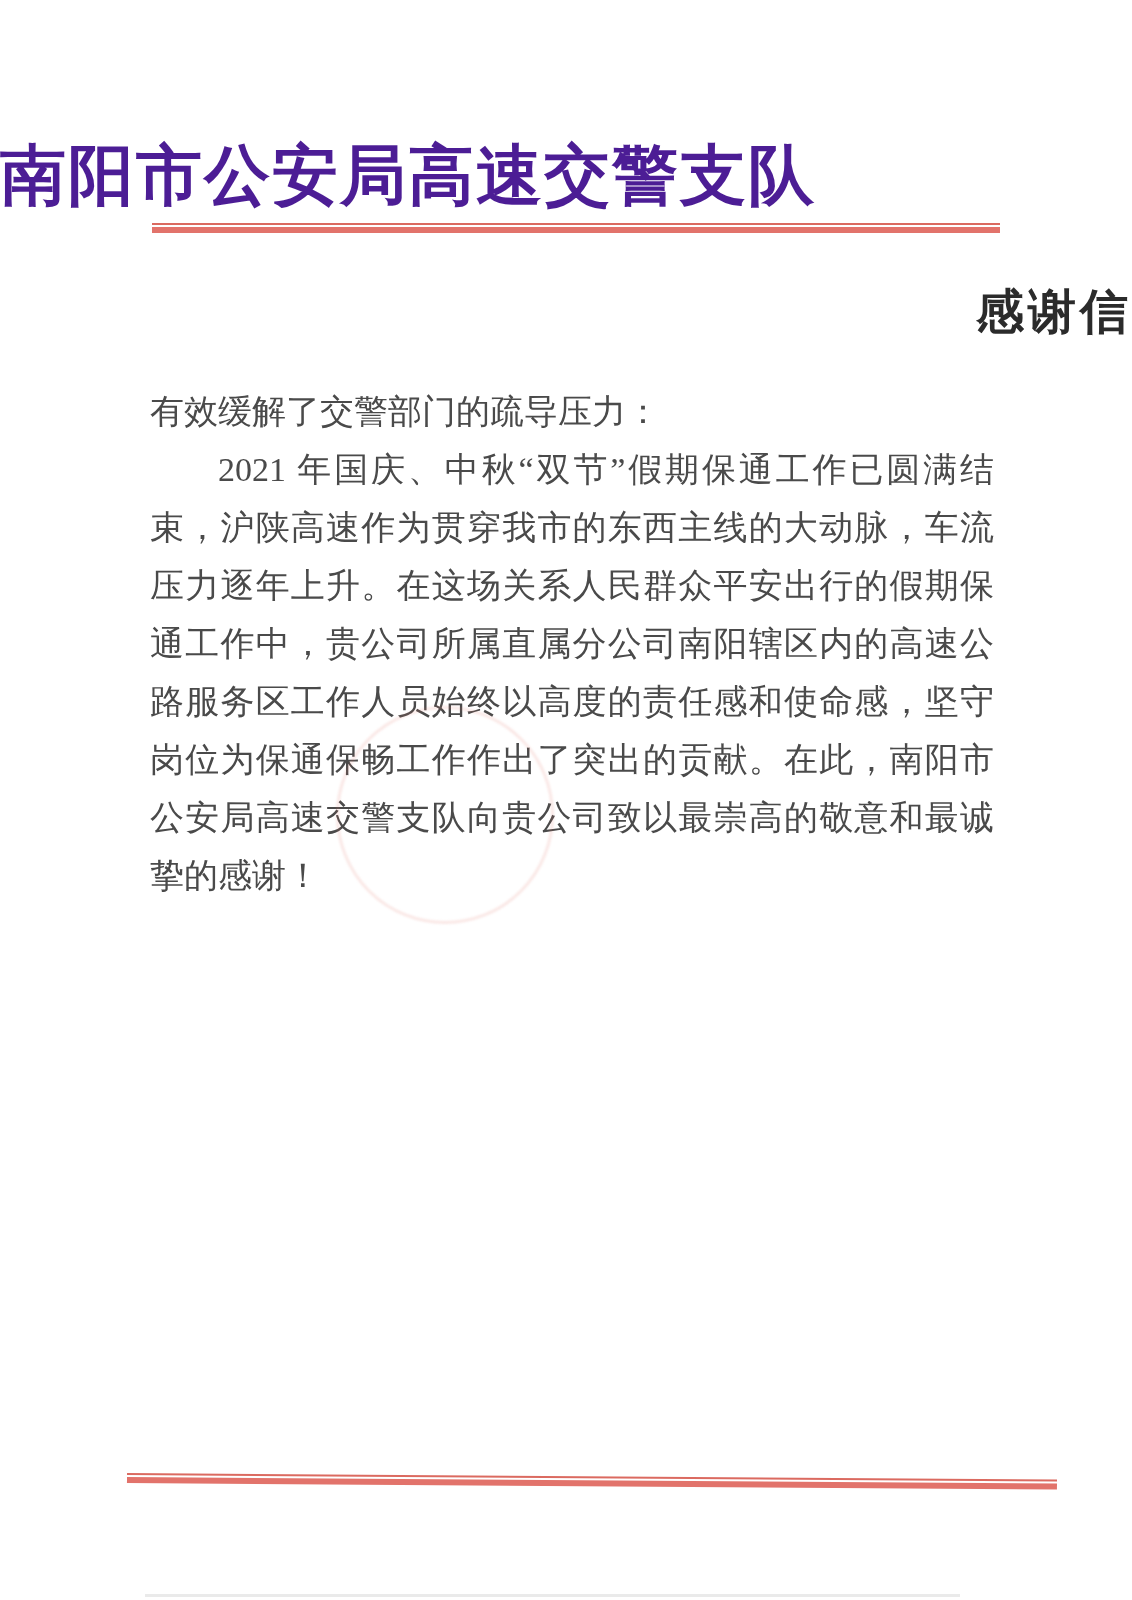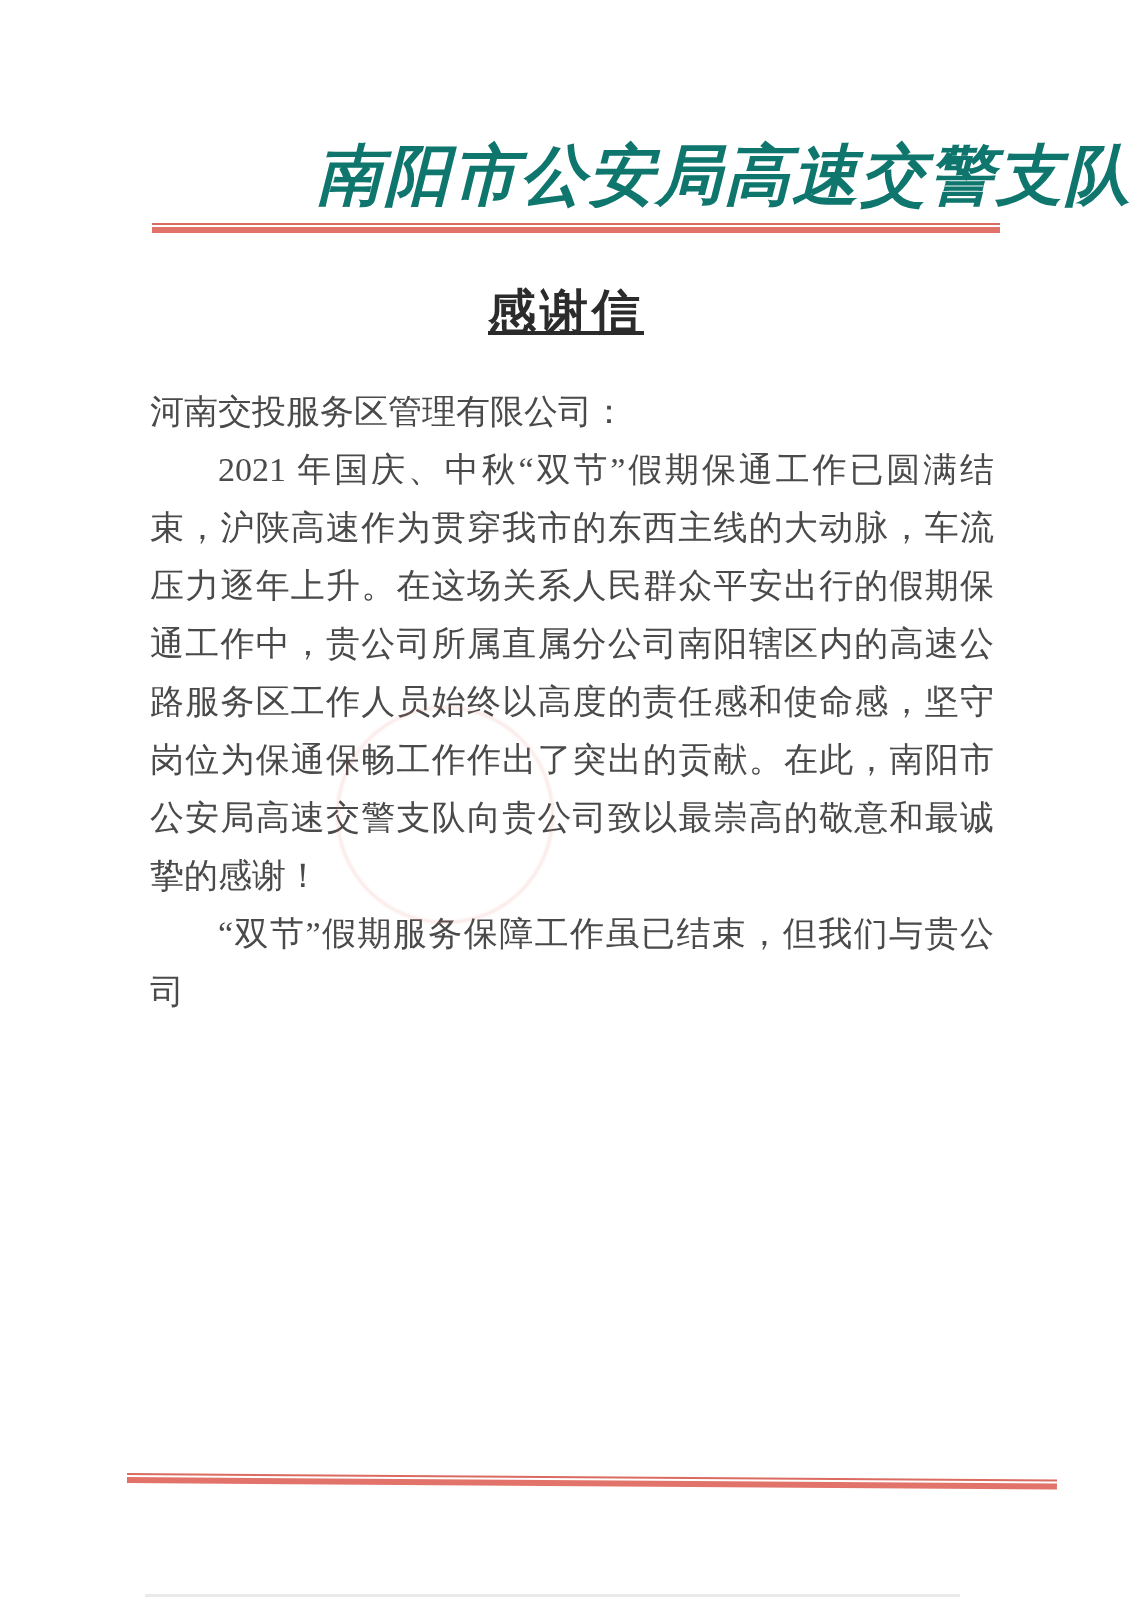--- a/index.html
+++ b/index.html
@@ -14,28 +14,27 @@
     background: #ffffff;
     overflow: hidden;
     font-family: "Liberation Serif", "DejaVu Serif", serif;
   }
   .letterhead {
     position: absolute;
     top: 140px;
     left: 0;
     right: 0;
     margin: 0;
-    text-align: right;
+    text-align: left;
     font-size: 66px;
     line-height: 1.1;
     font-weight: 700;
     letter-spacing: 2px;
-    color: #0f766e;
+    color: #4c1d95;
     font-family: "Liberation Serif", "DejaVu Serif", serif;
-    font-style: italic;
   }
   .rule {
     position: absolute;
   }
   .rule .rule-thin {
     height: 2px;
     background: #db6a60;
   }
   .rule .rule-gap {
     height: 2px;
@@ -56,27 +55,26 @@
     width: 930px;
     transform: rotate(0.4deg);
     transform-origin: left center;
   }
   .letter-title {
     position: absolute;
     top: 286px;
     left: 0;
     right: 0;
     margin: 0;
-    text-align: center;
+    text-align: right;
     font-size: 48px;
     line-height: 1.1;
     font-weight: 700;
     letter-spacing: 4px;
     color: #2b2b2b;
-    text-decoration: underline;
   }
   .letter-body {
     position: absolute;
     top: 383px;
     left: 150px;
     width: 844px;
     font-size: 34px;
     line-height: 58px;
     color: #4a4a4a;
     text-align: justify;
@@ -117,23 +115,22 @@
 
   <div class="rule rule-header">
     <div class="rule-thin"></div>
     <div class="rule-gap"></div>
     <div class="rule-thick"></div>
   </div>
 
   <h2 class="letter-title">感谢信</h2>
 
   <div class="letter-body">
-    <p class="salutation">河南交投服务区管理有限公司：</p>
+    <p class="salutation">有效缓解了交警部门的疏导压力：</p>
     <p class="para">2021 年国庆、中秋“双节”假期保通工作已圆满结束，沪陕高速作为贯穿我市的东西主线的大动脉，车流压力逐年上升。在这场关系人民群众平安出行的假期保通工作中，贵公司所属直属分公司南阳辖区内的高速公路服务区工作人员始终以高度的责任感和使命感，坚守岗位为保通保畅工作作出了突出的贡献。在此，南阳市公安局高速交警支队向贵公司致以最崇高的敬意和最诚挚的感谢！</p>
-    <p class="para">“双节”假期服务保障工作虽已结束，但我们与贵公司</p>
   </div>
 
   <div class="seal-ghost"></div>
 
   <div class="rule rule-footer">
     <div class="rule-thin"></div>
     <div class="rule-gap"></div>
     <div class="rule-thick"></div>
   </div>
 

